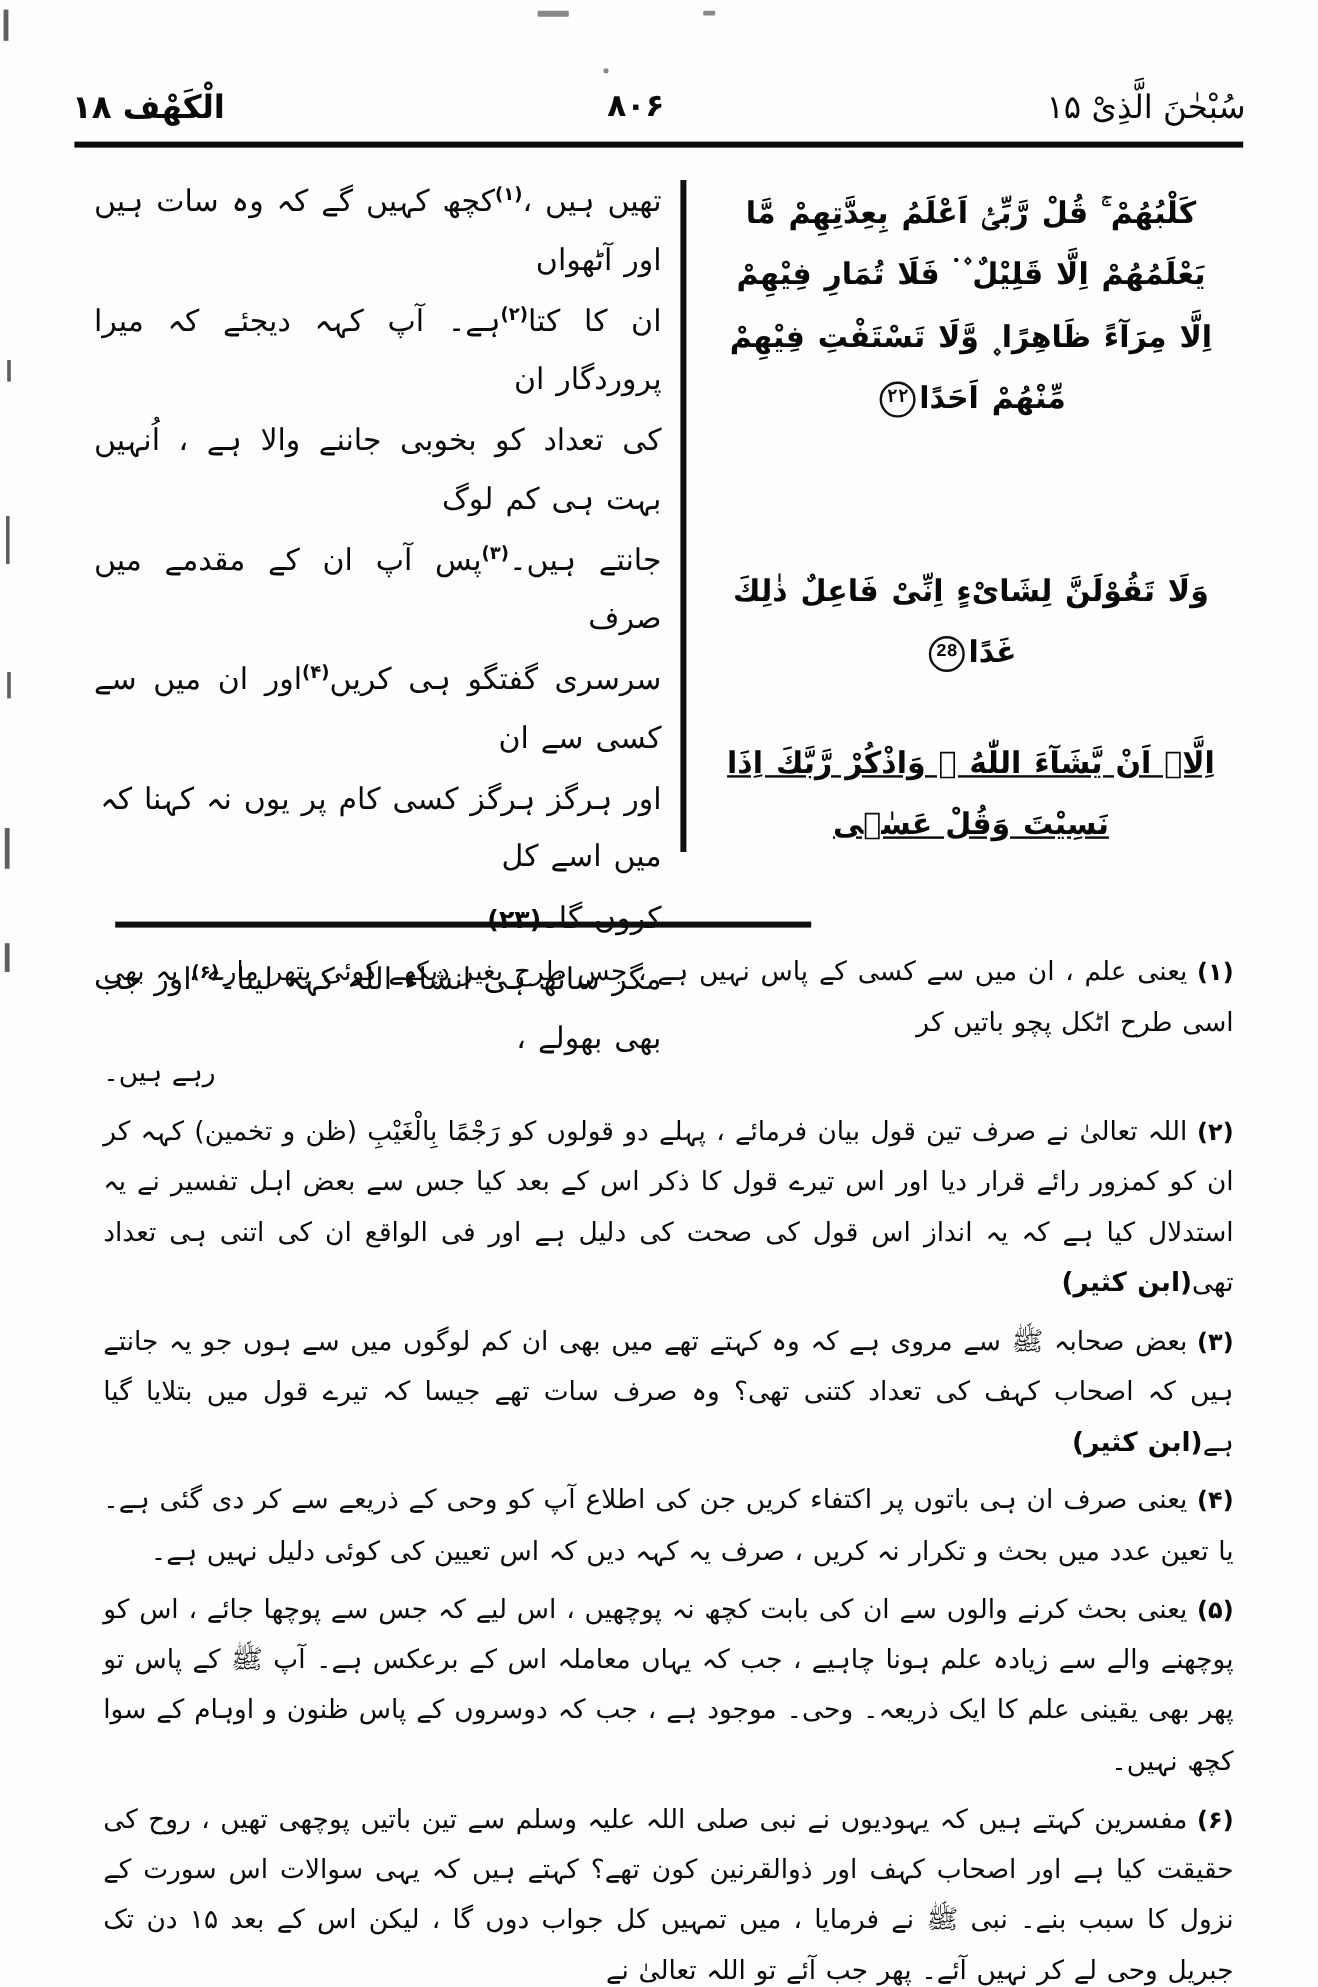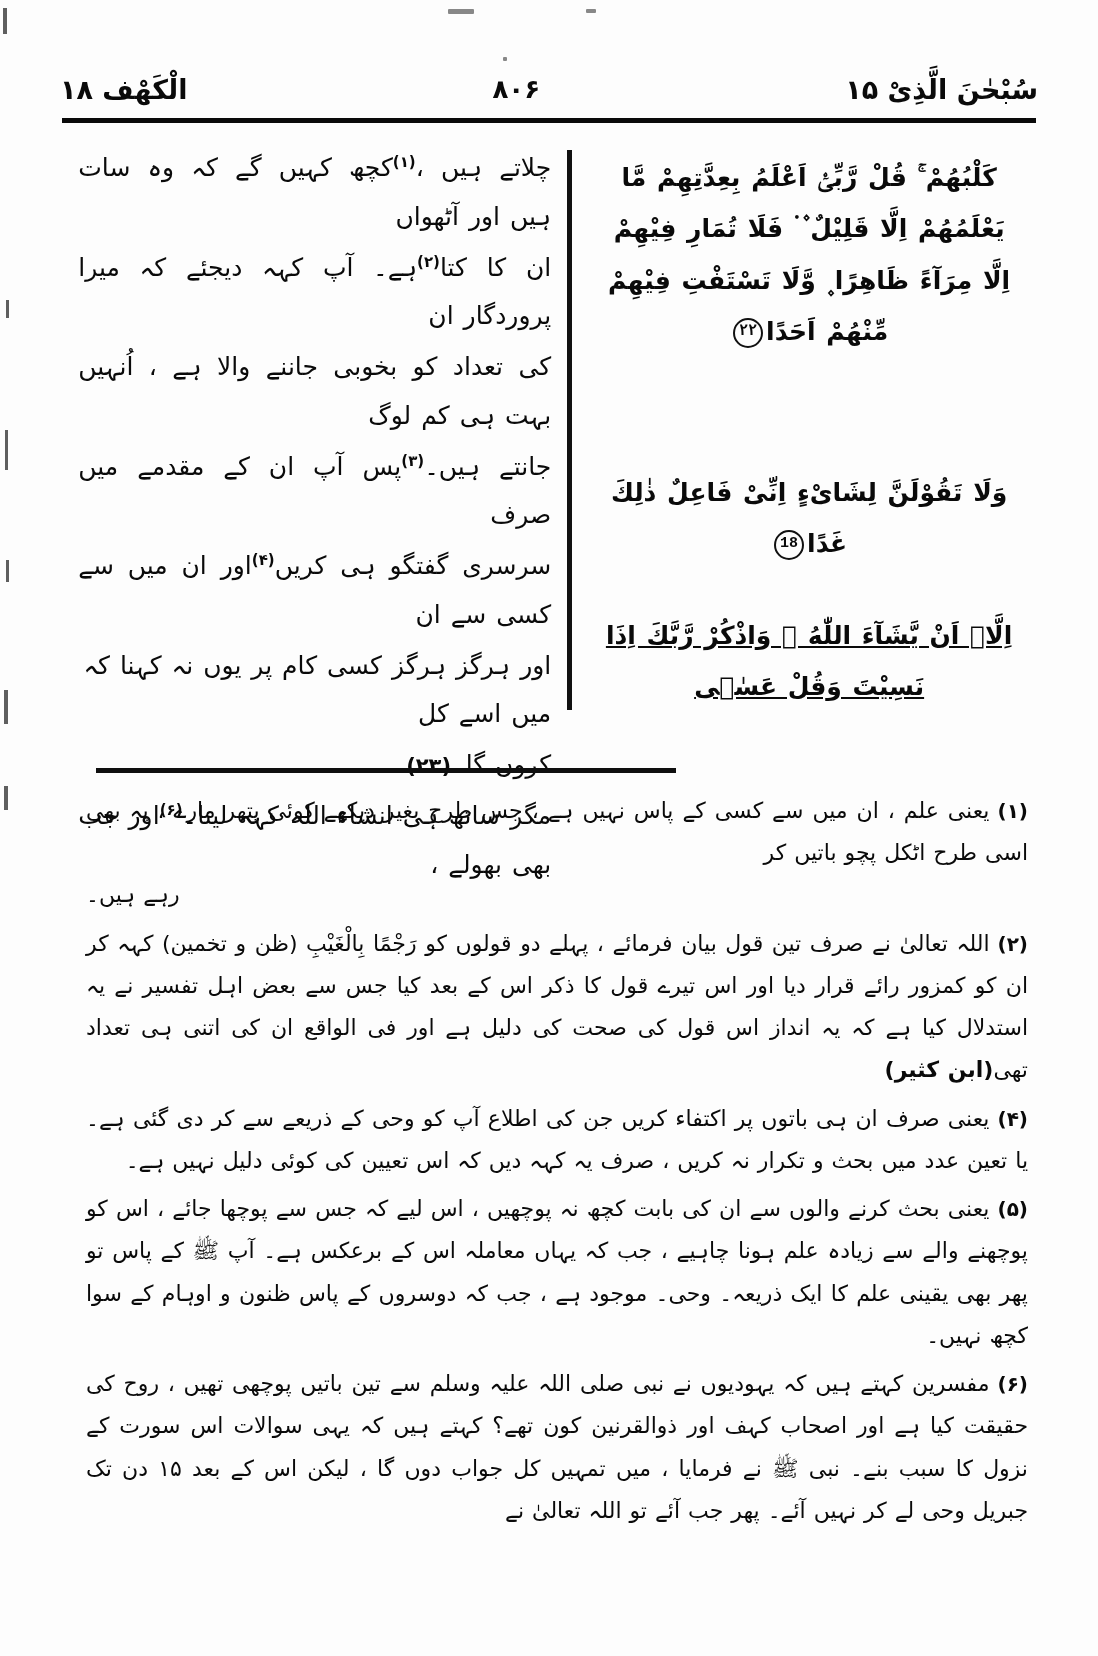--- a/index.html
+++ b/index.html
@@ -10,21 +10,21 @@
   }
   .page{position:absolute;inset:0;background:#fdfdfd;}
 
   
   .header{
     position:absolute;left:60px;right:60px;top:66px;height:46px;
     display:flex;align-items:center;justify-content:space-between;
     direction:rtl;
   }
   .hdr-item{font-size:27px;font-weight:700;letter-spacing:.5px;white-space:nowrap;}
-  .hdr-juz{font-size:27px;font-weight:700;}
+  .hdr-juz{font-size:27px;font-weight:400;}
   .hdr-page{font-size:26px;font-weight:700;}
   .header-rule{
     position:absolute;left:62px;right:62px;top:118px;height:5px;background:#0a0a0a;
   }
 
   
   .body-area{
     position:absolute;left:62px;right:62px;top:140px;height:590px;
     display:flex;flex-direction:row-reverse;
   }
@@ -104,33 +104,33 @@
   </div>
   <div class="header-rule"></div>
 
   <div class="body-area">
 
     <div class="col col-arabic">
       <div class="ayah v22">
         <span>كَلْبُهُمْ ۚ قُلْ رَّبِّیْۤ اَعْلَمُ بِعِدَّتِهِمْ مَّا یَعْلَمُهُمْ اِلَّا قَلِیْلٌ ۫ ۬ فَلَا تُمَارِ فِیْهِمْ اِلَّا مِرَآءً ظَاهِرًا ۪ وَّلَا تَسْتَفْتِ فِیْهِمْ مِّنْهُمْ اَحَدًا</span><span class="ayah-mark">۲۲</span>
       </div>
       <div class="ayah v23">
-        <span>وَلَا تَقُوْلَنَّ لِشَایْءٍ اِنِّیْ فَاعِلٌ ذٰلِكَ غَدًا</span><span class="ayah-mark">18</span>
+        <span>وَلَا تَقُوْلَنَّ لِشَایْءٍ اِنِّیْ فَاعِلٌ ذٰلِكَ غَدًا</span><span class="ayah-mark">28</span>
       </div>
       <div class="ayah v24">
         <span>اِلَّاۤ اَنْ یَّشَآءَ اللّٰهُ ۫ وَاذْكُرْ رَّبَّكَ اِذَا نَسِیْتَ وَقُلْ عَسٰۤی</span>
       </div>
     </div>
 
     <div class="col-divider"></div>
 
     <div class="col col-urdu">
       <div class="urdu">
         <p>
-          <span>چلاتے ہیں ،</span><span class="sup">(۱)</span><span>کچھ کہیں گے کہ وہ سات ہیں اور آٹھواں</span>
+          <span>تھیں ہیں ،</span><span class="sup">(۱)</span><span>کچھ کہیں گے کہ وہ سات ہیں اور آٹھواں</span>
         </p>
         <p>
           <span>ان کا کتا</span><span class="sup">(۲)</span><span>ہے۔ آپ کہہ دیجئے کہ میرا  پروردگار ان</span>
         </p>
         <p>
           <span>کی تعداد کو  بخوبی جاننے والا ہے ، اُنہیں بہت ہی کم لوگ</span>
         </p>
         <p>
           <span>جانتے ہیں۔</span><span class="sup">(۳)</span><span>پس آپ ان کے مقدمے میں صرف</span>
         </p>
@@ -154,20 +154,23 @@
 
   <div class="footnotes">
     <p class="fn">
       <span class="fn-num">(۱)</span><span>یعنی علم ، ان میں سے کسی کے پاس نہیں ہے ، جس طرح بغیر دیکھے کوئی پتھر مارے ، یہ بھی اسی طرح اٹکل پچو باتیں کر</span>
       <span class="tail">رہے ہیں۔</span>
     </p>
     <p class="fn">
       <span class="fn-num">(۲)</span><span>اللہ تعالیٰ نے صرف تین قول بیان فرمائے ، پہلے دو قولوں کو رَجْمًا بِالْغَیْبِ (ظن و تخمین) کہہ کر ان کو کمزور رائے قرار دیا اور اس تیرے قول کا ذکر اس کے بعد کیا جس سے بعض اہل تفسیر نے یہ استدلال کیا ہے کہ یہ انداز اس قول کی صحت کی دلیل ہے اور فی الواقع ان کی اتنی ہی تعداد تھی</span><span class="cite">(ابن کثیر)</span>
     </p>
     <p class="fn">
+      <span class="fn-num">(۳)</span><span>بعض صحابہ ﷺ سے مروی ہے کہ وہ کہتے تھے میں بھی ان کم لوگوں میں سے ہوں جو یہ جانتے ہیں کہ اصحاب کہف کی تعداد کتنی تھی؟ وہ صرف سات تھے جیسا کہ تیرے قول میں بتلایا گیا ہے</span><span class="cite">(ابن کثیر)</span>
+    </p>
+    <p class="fn">
       <span class="fn-num">(۴)</span><span>یعنی صرف ان ہی باتوں پر اکتفاء کریں جن کی اطلاع آپ کو وحی کے ذریعے سے کر دی گئی ہے۔ یا تعین عدد میں بحث و تکرار نہ کریں ، صرف یہ کہہ دیں کہ اس تعیین کی کوئی دلیل نہیں ہے۔</span>
     </p>
     <p class="fn">
       <span class="fn-num">(۵)</span><span>یعنی بحث کرنے والوں سے ان کی بابت کچھ نہ پوچھیں ، اس لیے کہ جس سے پوچھا جائے ، اس کو پوچھنے والے سے زیادہ علم ہونا چاہیے ، جب کہ یہاں معاملہ اس کے برعکس ہے۔ آپ ﷺ کے پاس تو پھر بھی یقینی علم کا ایک ذریعہ۔ وحی۔ موجود ہے ، جب کہ دوسروں کے پاس ظنون و اوہام کے سوا کچھ نہیں۔</span>
     </p>
     <p class="fn">
       <span class="fn-num">(۶)</span><span>مفسرین کہتے ہیں کہ یہودیوں نے نبی صلی اللہ علیہ وسلم سے تین باتیں پوچھی تھیں ، روح کی حقیقت کیا ہے اور اصحاب کہف اور ذوالقرنین کون تھے؟ کہتے ہیں کہ یہی سوالات اس سورت کے نزول کا سبب بنے۔ نبی ﷺ نے فرمایا ، میں تمہیں کل جواب دوں گا ، لیکن اس کے بعد ۱۵ دن تک جبریل وحی لے کر نہیں آئے۔ پھر جب آئے تو اللہ تعالیٰ نے</span>
     </p>
   </div>
 

